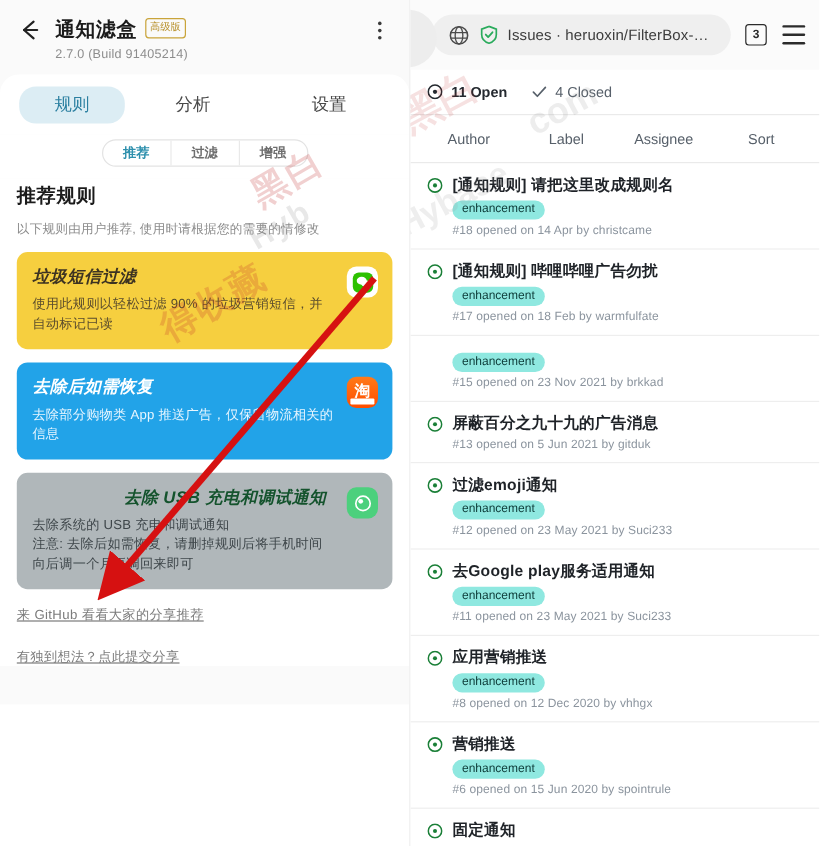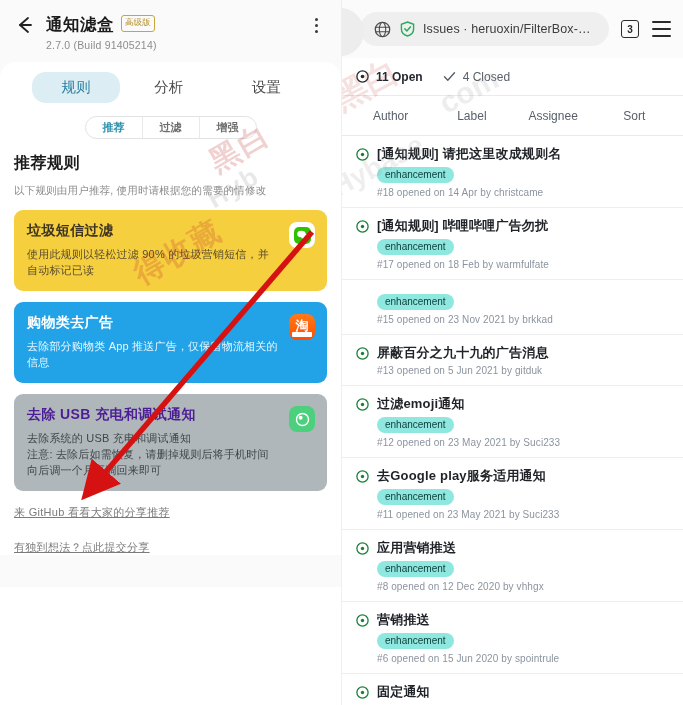--- a/index.html
+++ b/index.html
@@ -65,21 +65,21 @@
     letter-spacing: .2px;
   }
 
   .tabbar {
     background: #ffffff;
     border-top-left-radius: 16px;
     border-top-right-radius: 16px;
     height: 50px;
     display: flex;
     align-items: center;
-    padding: 0 26px;
+    padding: 0 10px;
     position: relative;
     z-index: 2;
   }
   .tab {
     flex: 1;
     text-align: center;
     font-size: 14.5px;
     color: #4a4a4a;
     padding: 6px 0;
     border-radius: 14px;
@@ -128,20 +128,21 @@
     padding: 12px 13px 13px 13px;
     margin-bottom: 11px;
     position: relative;
     min-height: 58px;
   }
   .rule-card .rc-title {
     font-size: 14px; font-weight: bold;
     letter-spacing: .4px;
     margin-bottom: 6px;
     padding-right: 42px;
+    font-style: italic;
   }
   .rule-card .rc-desc {
     font-size: 11px;
     line-height: 16px;
     letter-spacing: .2px;
     padding-right: 36px;
   }
   .rc-icon {
     position: absolute;
     right: 12px; top: 12px;
@@ -149,21 +150,21 @@
     border-radius: 8px;
     display:flex; align-items:center; justify-content:center;
   }
   .card-yellow { background: #f6cf3f; }
   .card-yellow .rc-title { color: #3d3322; }
   .card-yellow .rc-desc { color: #5a4c2d; }
   .card-blue { background: #22a3e8; }
   .card-blue .rc-title { color: #ffffff; }
   .card-blue .rc-desc { color: #e8f6ff; }
   .card-gray { background: #b0b7ba; }
-  .card-gray .rc-title { color: #4c1d95; }
+  .card-gray .rc-title { color: #14532d; text-align: right; }
   .card-gray .rc-desc { color: #3e464a; }
 
   .icon-wechat { background:#ffffff; }
   .icon-wechat .bubble { width:17px;height:17px;border-radius:5px;background:#2dc100;display:flex;align-items:center;justify-content:center;}
   .icon-wechat .bubble svg{display:block;}
   .icon-taobao { background: linear-gradient(180deg,#ff7a18,#ff4d00); }
   .icon-taobao span { color:#fff; font-size:13px; font-weight:bold; line-height:1; margin-top:-3px;}
   .icon-taobao .tb-sub { position:absolute; bottom:3px; left:3px; right:3px; height:5px; background:#ffffff; border-radius:1px;}
   .icon-green { background:#4cd07d; }
 
@@ -377,21 +378,21 @@
           <span class="bubble">
             <svg width="11" height="10" viewBox="0 0 11 10">
                 <ellipse cx="4.4" cy="4" rx="4.2" ry="3.3" fill="#fff"></ellipse>
                 <ellipse cx="7.4" cy="6.2" rx="3.3" ry="2.6" fill="#fff"></ellipse>
               </svg>
           </span>
         </div>
       </div>
 
       <div class="rule-card card-blue">
-        <div class="rc-title">购物类去广告</div>
+        <div class="rc-title">去除后如需恢复</div>
         <div class="rc-desc">去除部分购物类 App 推送广告，仅保留物流相关的信息</div>
         <div class="rc-icon icon-taobao" style="position:absolute;">
           <span>淘</span>
             <span class="tb-sub"></span>
         </div>
       </div>
 
       <div class="rule-card card-gray">
         <div class="rc-title">去除 USB 充电和调试通知</div>
         <div class="rc-desc" style="white-space:pre-line;">去除系统的 USB 充电和调试通知

